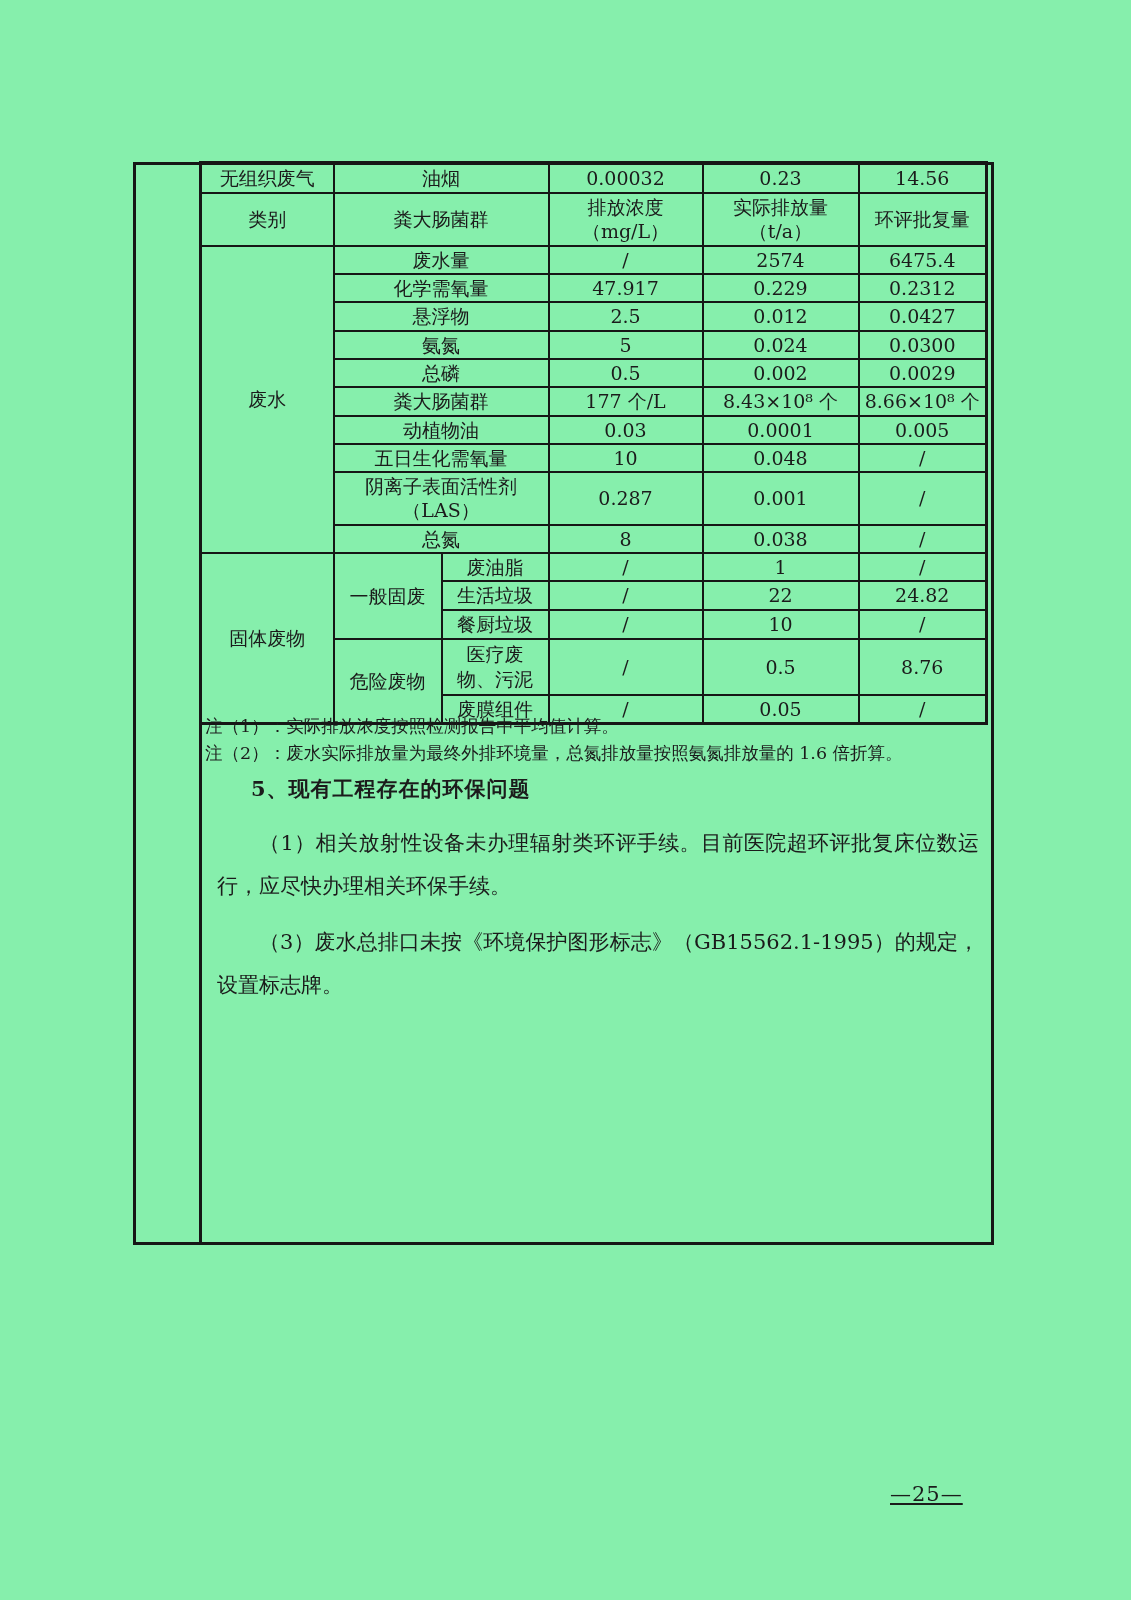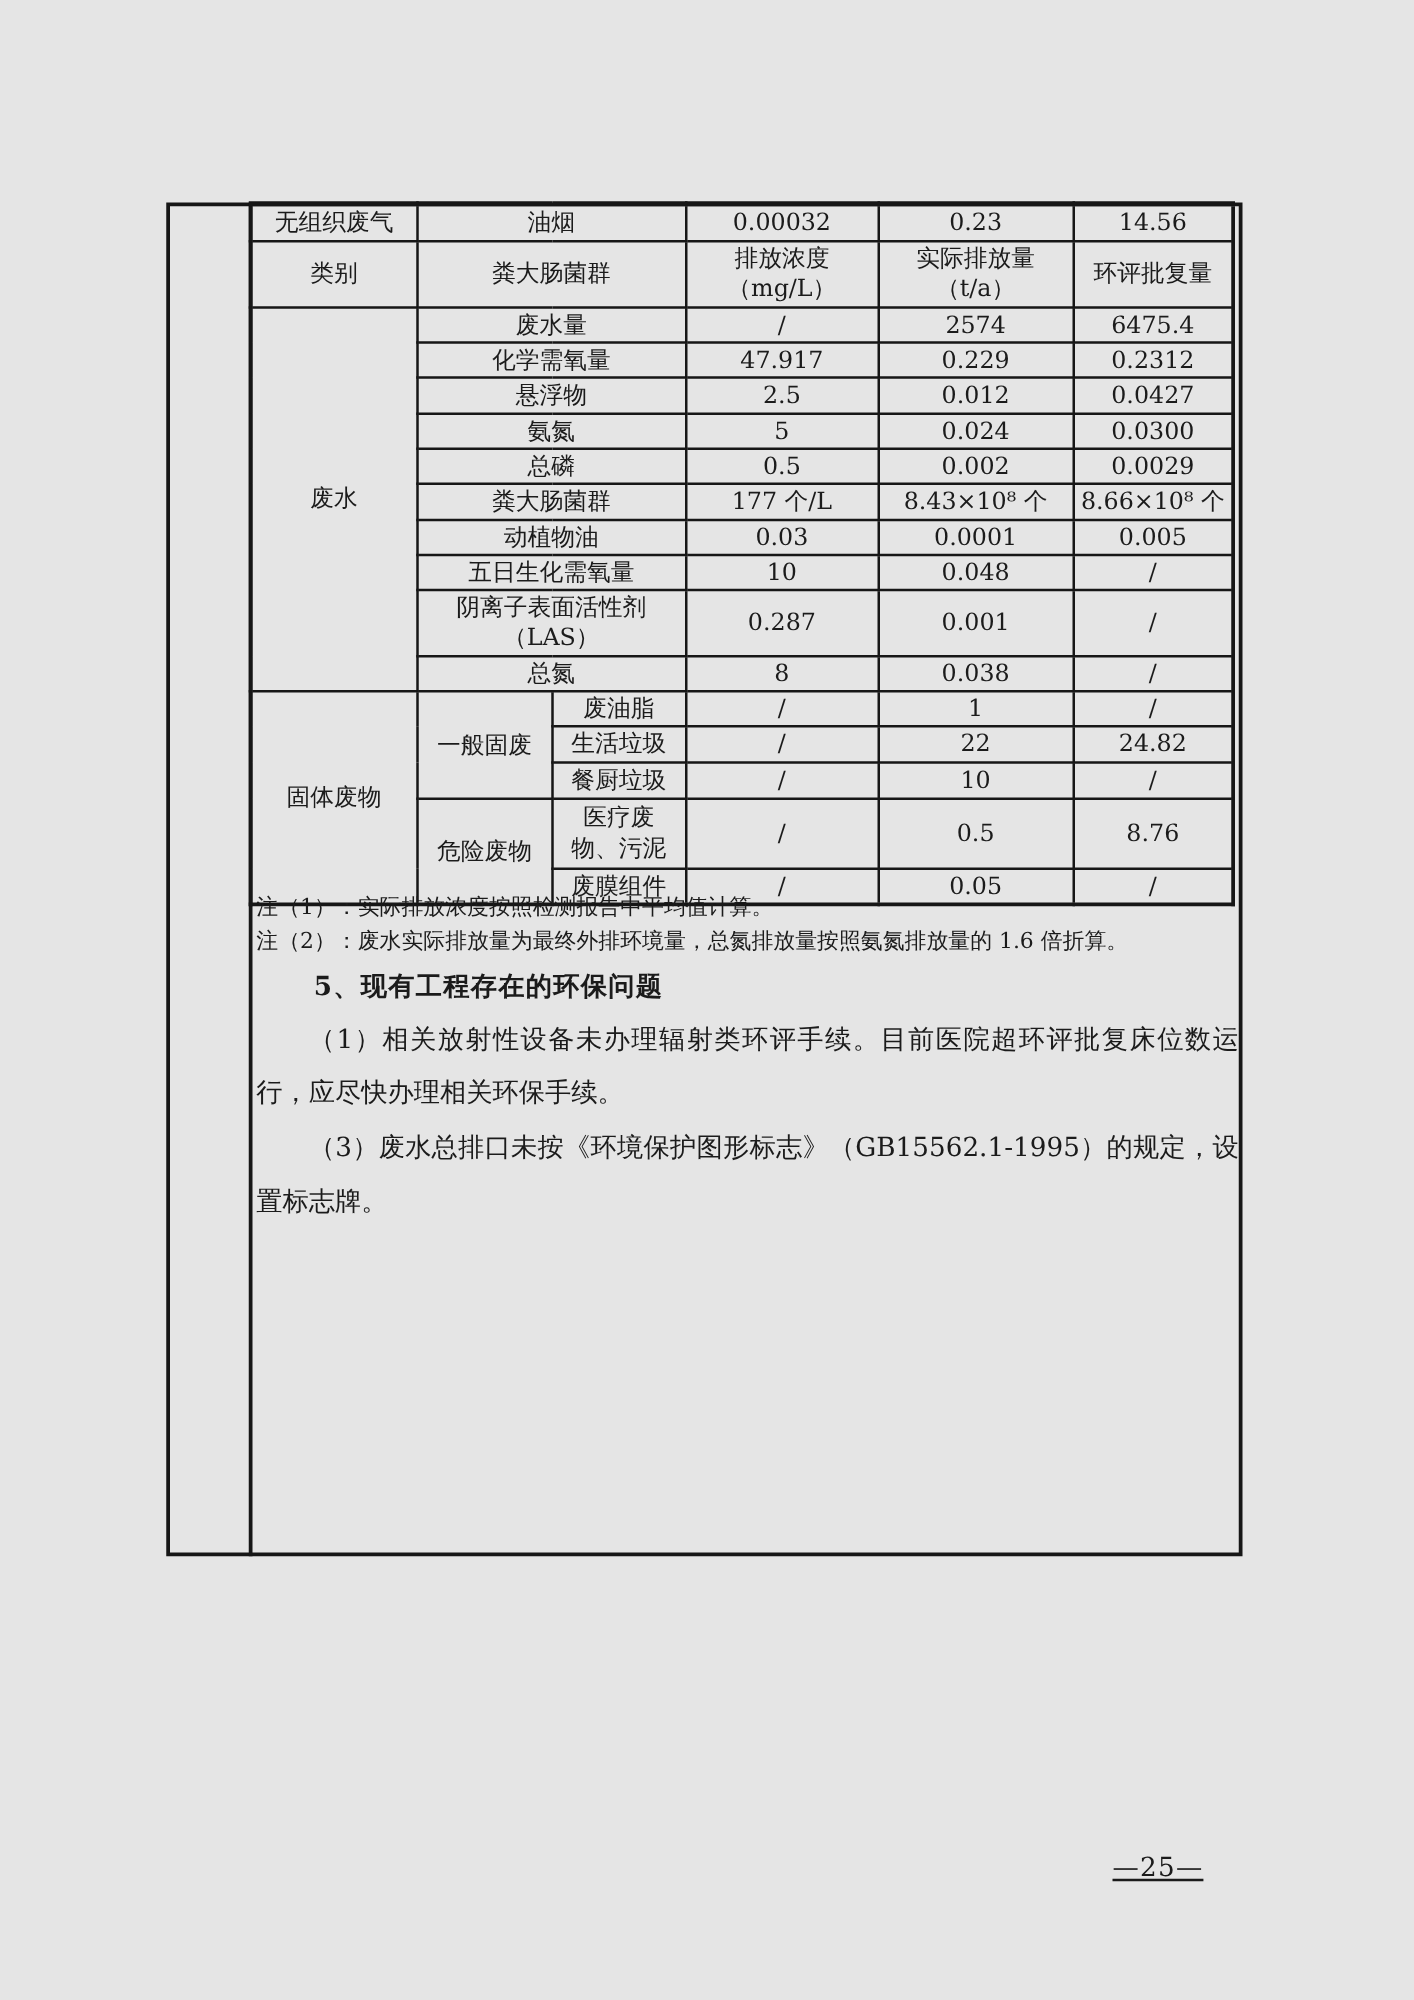--- a/index.html
+++ b/index.html
@@ -1,19 +1,19 @@
 <!DOCTYPE html>
 <html><head>
 <meta charset="utf-8">
 <style>
   html,body{margin:0;padding:0;background:#ffffff;}
   #page{
     position:relative;
     width:1131px;height:1600px;
-    background:#e5e5e5;
+    background:#86efac;
     font-family:"DejaVu Serif","Liberation Serif",serif;
     color:#1b1b1b;
     overflow:hidden;
   }
   
   .frame{
     position:absolute;left:133px;top:162px;width:861px;height:1083px;
     border:3px solid #161616;box-sizing:border-box;
   }
   .left-divider{
@@ -52,21 +52,21 @@
   .sec-heading{
     position:absolute;left:251px;top:775px;
     font-size:21px;font-weight:bold;letter-spacing:1px;
   }
   
   .body-text{
     position:absolute;left:205px;top:810px;width:786px;
     font-size:21px;line-height:43.4px;
     text-align:justify;text-justify:inter-ideograph;
   }
-  .body-text p{margin:0;text-indent:2em;}
+  .body-text p{margin:12px;text-indent:2em;}
   
   .page-number{
     position:absolute;left:890px;top:1482px;width:115px;
     font-size:21px;text-align:left;letter-spacing:1px;text-decoration:underline;
   }
 </style>
 </head>
 <body>
 
 <div id="page">

